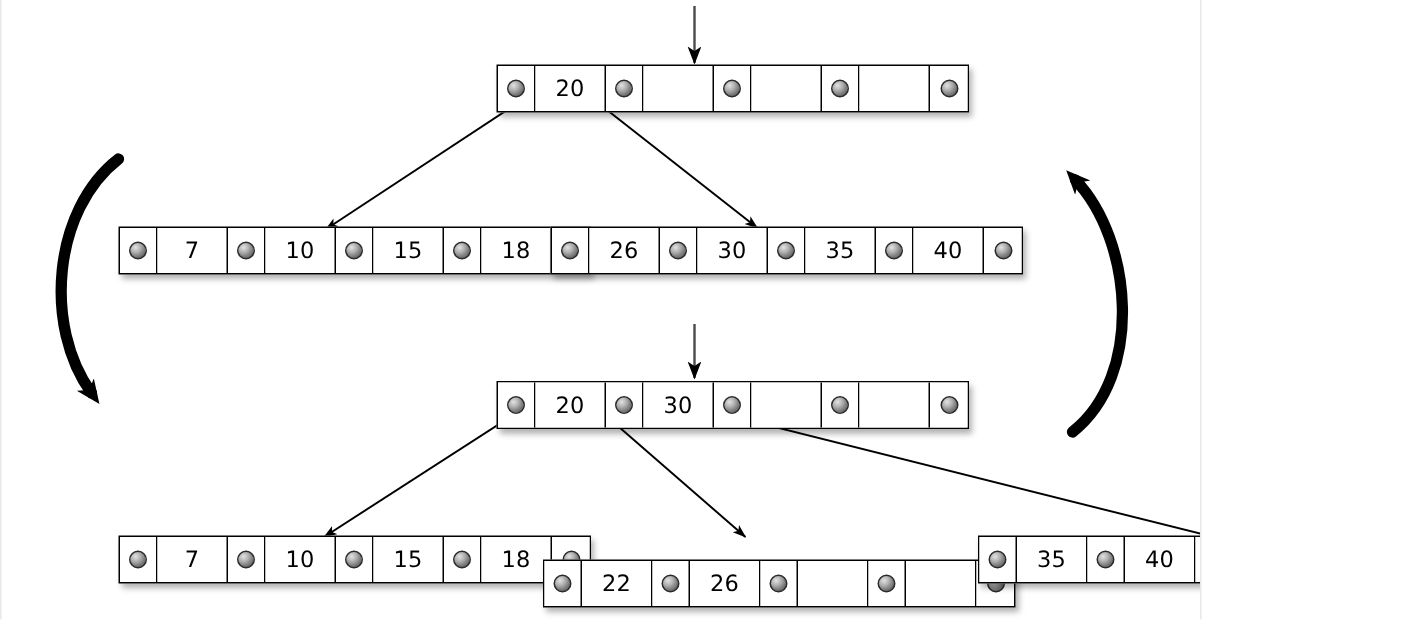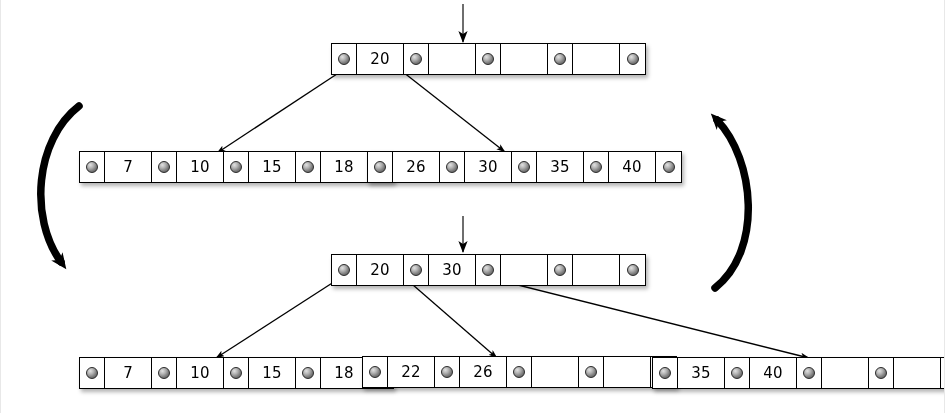--- a/index.html
+++ b/index.html
@@ -2,21 +2,21 @@
 <html><head>
 <meta charset="utf-8">
 <style>
   html, body {
     margin: 0;
     padding: 0;
     background: #ffffff;
   }
   #canvas {
     position: relative;
-    width: 945px;
+    width: 801px;
     height: 413px;
     background: #ffffff;
     border-left: 1px solid #e8e8e8;
     border-right: 1px solid #e8e8e8;
     box-sizing: border-box;
     overflow: hidden;
     font-family: "DejaVu Sans", "Liberation Sans", sans-serif;
   }
   .svg-layer {
     position: absolute;
@@ -264,21 +264,21 @@
         <div class="dot"></div>
       </div>
       <div class="cell key">
         <span>18</span>
       </div>
       <div class="cell ptr">
         <div class="dot"></div>
       </div>
     </div>
 
-  <div class="node" style="left:361px; top:356px;">
+  <div class="node" style="left:361px; top:373px;">
   <div class="cell ptr">
         <div class="dot"></div>
       </div>
       <div class="cell key">
         <span>22</span>
       </div>
       <div class="cell ptr">
         <div class="dot"></div>
       </div>
       <div class="cell key">

